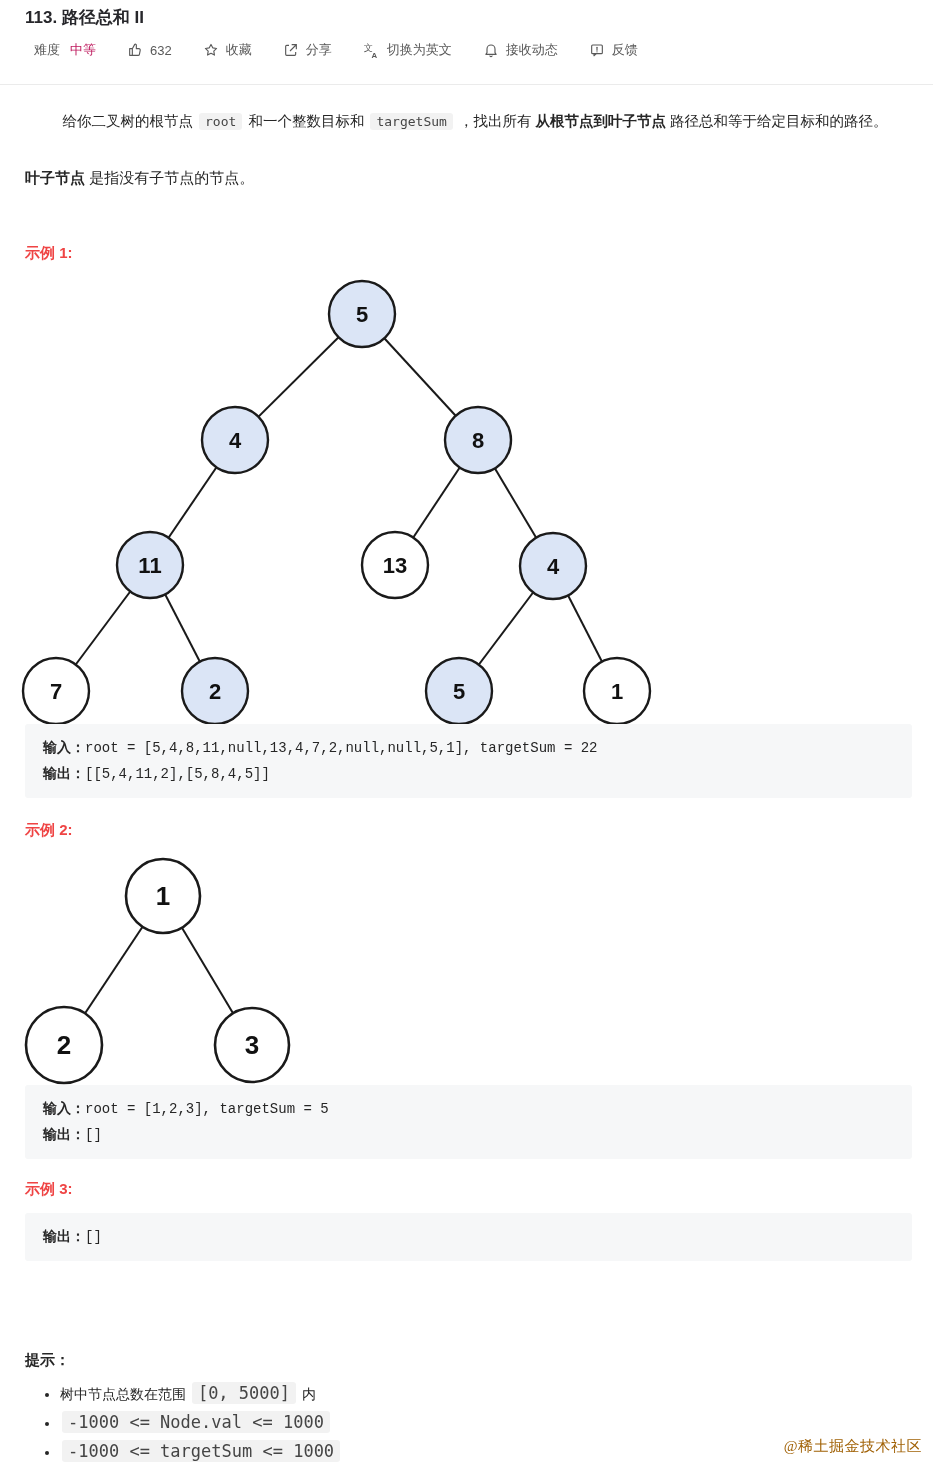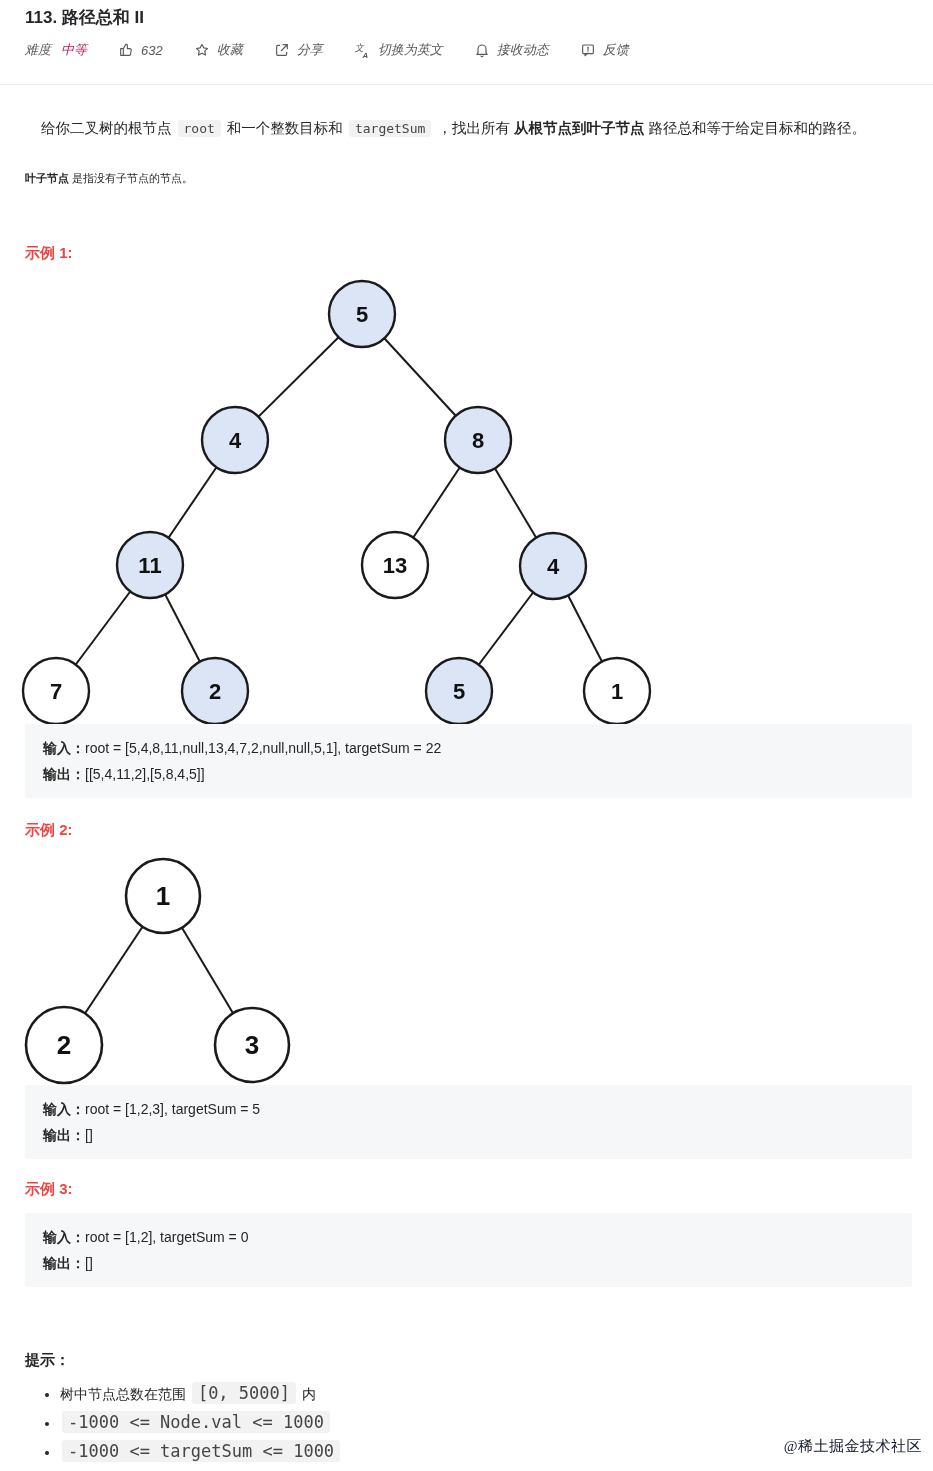--- a/index.html
+++ b/index.html
@@ -2,54 +2,54 @@
 <html><head>
 <meta charset="utf-8">
 <style>
   html,body{margin:0;padding:0;background:#fff;}
   .page{position:relative;width:933px;height:1471px;background:#ffffff;overflow:hidden;
         font-family:"Liberation Sans",sans-serif;color:#262626;}
   .abs{position:absolute;}
 
   .title{left:25px;top:6px;font-size:17px;font-weight:600;color:#27272b;}
 
-  .toolbar{left:25px;top:41px;display:flex;align-items:center;font-size:13px;color:#595959;font-style:italic;}
+  .toolbar{left:34px;top:41px;display:flex;align-items:center;font-size:13px;color:#595959;}
   .tb-item{display:flex;align-items:center;gap:7px;margin-right:31px;cursor:pointer;white-space:nowrap;}
   .tb-item svg{display:block;}
   .difficulty-value{font-weight:400;}
   .divider{left:0;top:84px;width:933px;height:1px;background:#ebebeb;}
 
   .desc{left:25px;top:98px;width:882px;font-size:14.5px;line-height:28px;color:#262626;}
-  .desc2{left:25px;top:164px;width:882px;font-size:11px;line-height:28px;color:#262626;}
+  .desc2{left:25px;top:164px;width:882px;font-size:15px;line-height:28px;color:#262626;}
   .chip{background:#f2f2f2;border-radius:3px;padding:1px 6px;margin:0 2px;
         font-family:"DejaVu Sans Mono","Liberation Mono",monospace;font-size:13px;color:#454545;}
 
   .ex-heading{font-size:15px;font-weight:700;color:#ef4444;}
   .ex1-h{left:25px;top:244px;}
   .ex2-h{left:25px;top:821px;}
   .ex3-h{left:25px;top:1180px;}
   .hint-h{left:25px;top:1351px;font-size:15px;font-weight:700;}
 
   .tree1{left:10px;top:268px;}
   .tree2{left:20px;top:855px;}
 
   .io-block{background:#f6f7f8;border-radius:3px;padding:11px 18px;width:851px;
-            font-family:Liberation Sans, sans-serif;
+            font-family:Liberation Mono, monospace;
             font-size:14px;line-height:26px;color:#262626;}
   .blk1{left:25px;top:724px;}
   .blk2{left:25px;top:1085px;}
   .blk3{left:25px;top:1213px;}
   .io-label{font-weight:700;}
 
   .hints{left:40px;top:1383px;width:860px;}
   .hints ul{margin:0;padding-left:20px;}
   .hints li{font-size:14px;line-height:20px;margin-bottom:8px;color:#262626;}
   .hints .chip{font-size:17px;}
 
-  .watermark{right:11px;top:1437px;font-size:15px;color:#0f172a;
+  .watermark{right:11px;top:1437px;font-size:15px;color:#a16207;
              font-family:"Liberation Serif",serif;letter-spacing:.5px;}
 </style>
 </head>
 <body>
 
 <div class="page">
 
   <div class="abs title">113. 路径总和 II</div>
 
   <div class="abs toolbar">
@@ -108,21 +108,21 @@
             <line x1="12" y1="8" x2="12" y2="12.2" stroke="currentColor" stroke-width="1.8" stroke-linecap="round"></line>
             <circle cx="12" cy="14.7" r="1" fill="currentColor"></circle>
           </svg>
       </span>
       <span>反馈</span>
     </div>
   </div>
 
   <div class="abs divider"></div>
 
-  <p class="abs desc" style="margin:16px;"><span>给你二叉树的根节点 </span><code class="chip">root</code><span> 和一个整数目标和 </span><code class="chip">targetSum</code><span> ，找出所有 </span><b>从根节点到叶子节点</b><span> 路径总和等于给定目标和的路径。</span></p>
+  <p class="abs desc" style="margin:9px;text-align:center;"><span>给你二叉树的根节点 </span><code class="chip">root</code><span> 和一个整数目标和 </span><code class="chip">targetSum</code><span> ，找出所有 </span><b>从根节点到叶子节点</b><span> 路径总和等于给定目标和的路径。</span></p>
 
   <p class="abs desc2" style="margin:0;"><b>叶子节点</b><span> 是指没有子节点的节点。</span></p>
 
   <div class="abs ex-heading ex1-h">示例 1:</div>
 
   <svg class="abs tree1" width="660" height="458" viewBox="0 0 660 458">
       <line x1="352" y1="46" x2="225" y2="172" stroke="#1a1a1a" stroke-width="2"></line>
       <line x1="352" y1="46" x2="468" y2="172" stroke="#1a1a1a" stroke-width="2"></line>
       <line x1="225" y1="172" x2="140" y2="297" stroke="#1a1a1a" stroke-width="2"></line>
       <line x1="468" y1="172" x2="385" y2="297" stroke="#1a1a1a" stroke-width="2"></line>
@@ -172,21 +172,20 @@
     </svg>
 
   <div class="abs io-block blk2">
     <div><span class="io-label">输入：</span><span>root = [1,2,3], targetSum = 5</span></div>
     <div><span class="io-label">输出：</span><span>[]</span></div>
   </div>
 
   <div class="abs ex-heading ex3-h">示例 3:</div>
 
   <div class="abs io-block blk3">
-    <div><span class="io-label">输入：</span><span>root = [1,2], targetSum = 0</span></div>
     <div><span class="io-label">输出：</span><span>[]</span></div>
   </div>
 
   <div class="abs hint-h">提示：</div>
 
   <div class="abs hints">
     <ul>
       <li><span>树中节点总数在范围 </span><code class="chip">[0, 5000]</code><span> 内</span></li>
       <li><code class="chip">-1000 &lt;= Node.val &lt;= 1000</code></li>
       <li><code class="chip">-1000 &lt;= targetSum &lt;= 1000</code></li>

